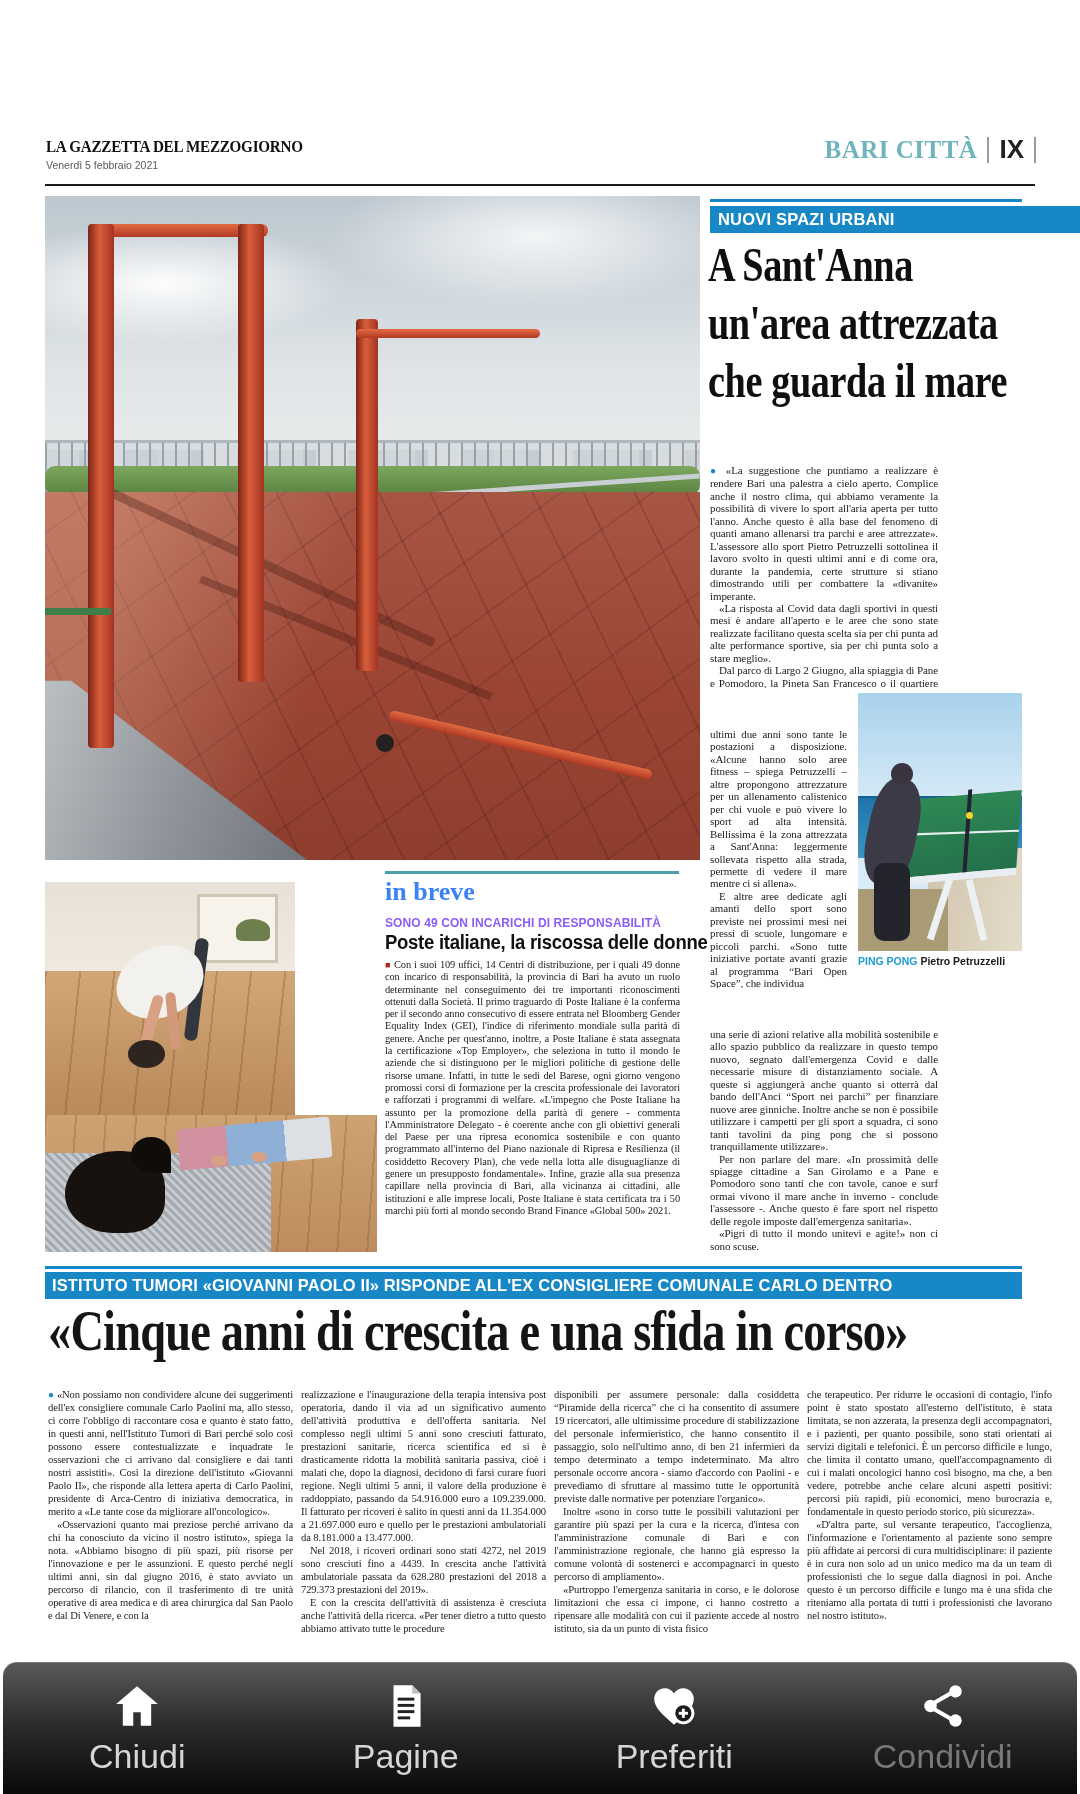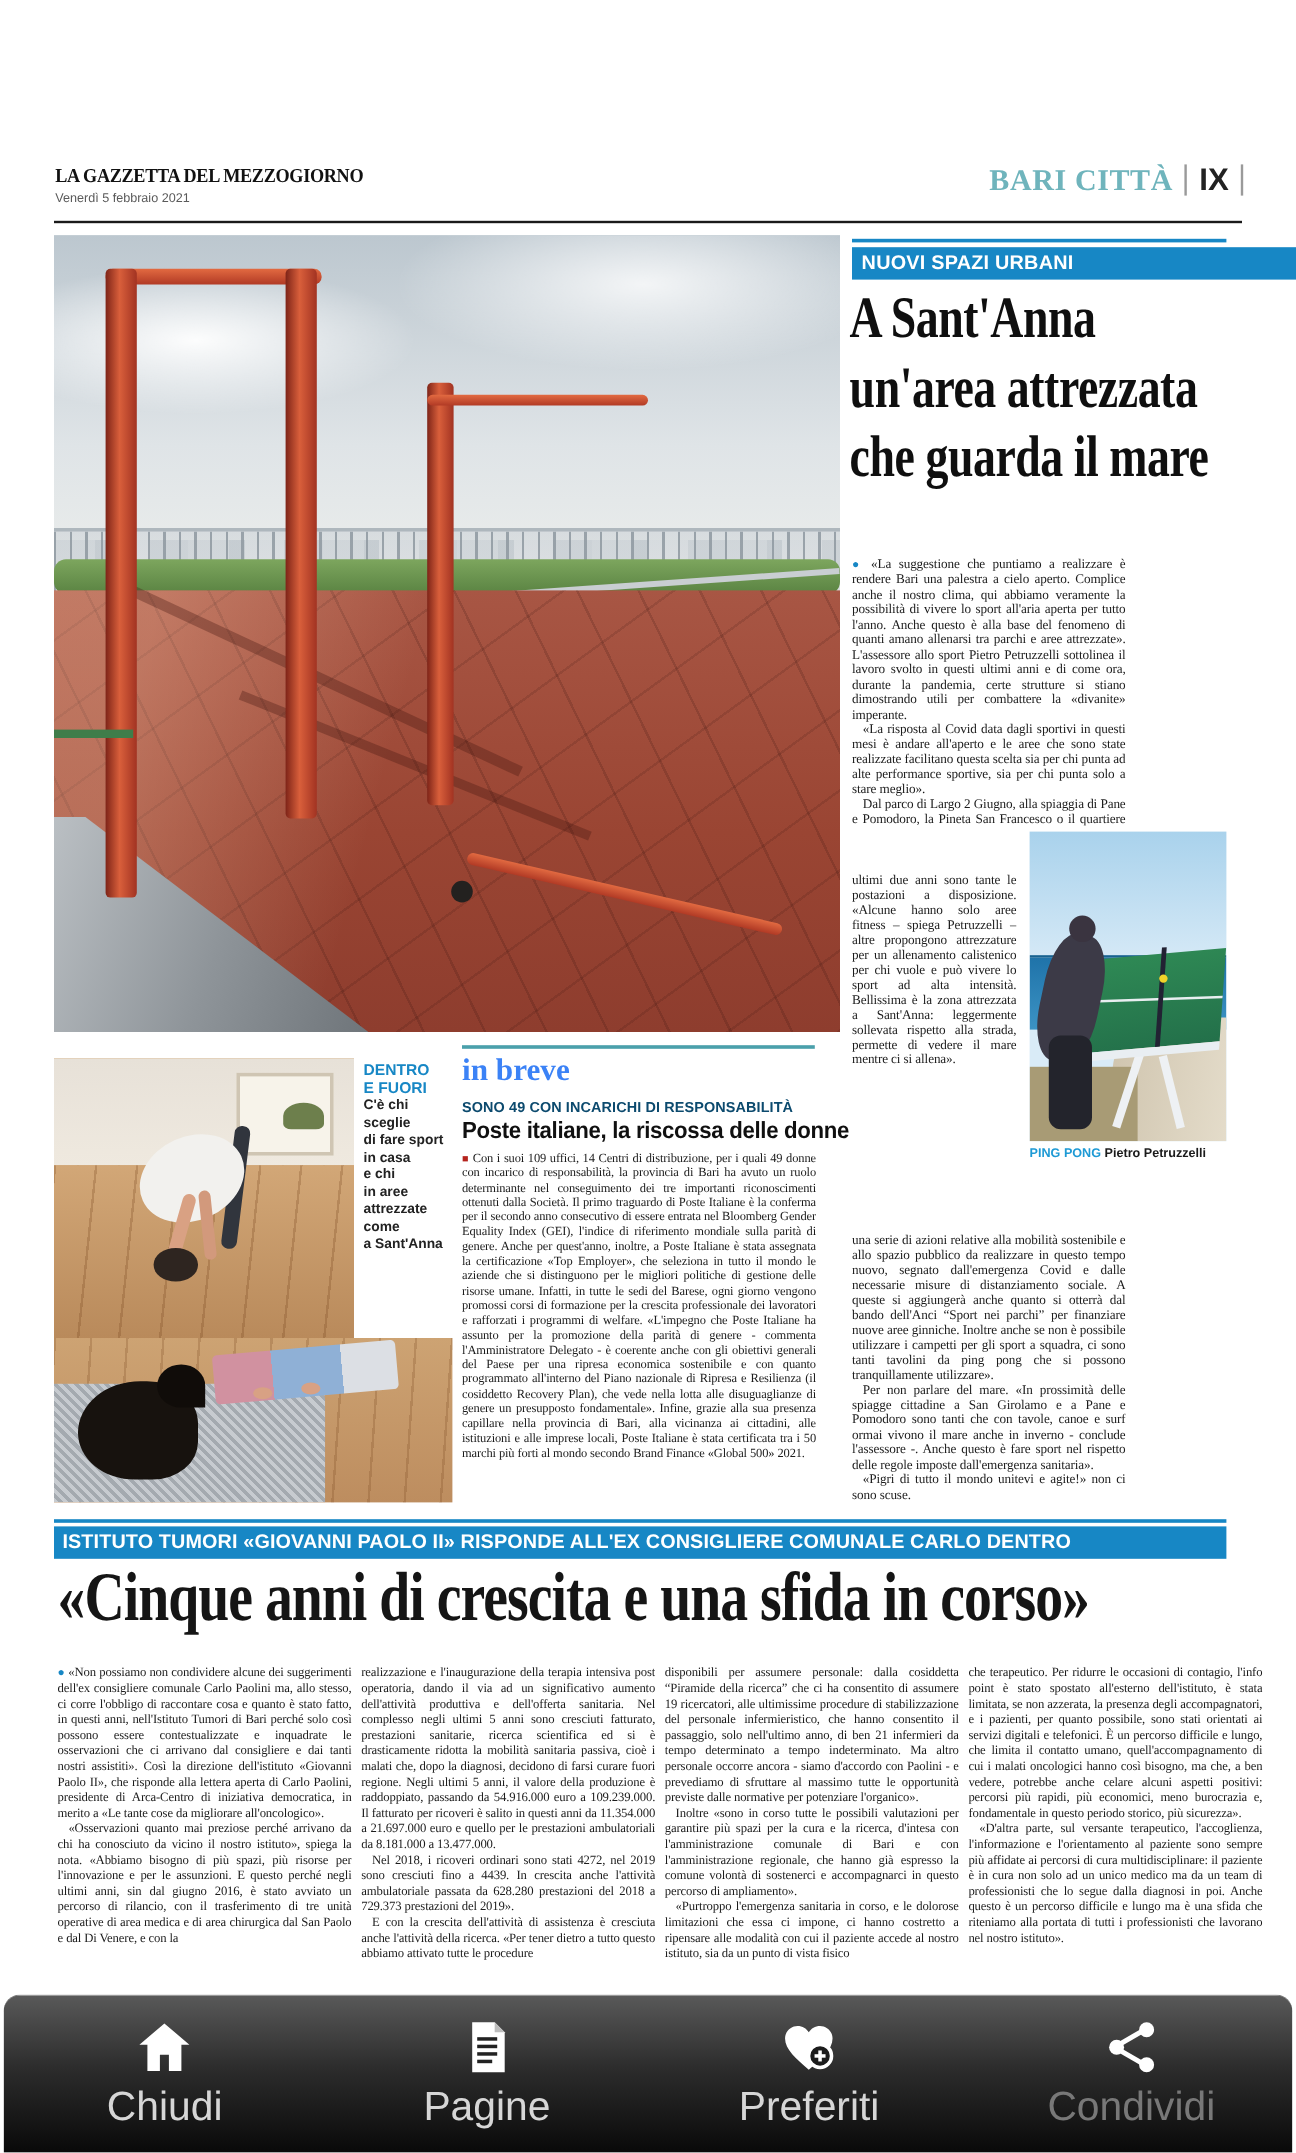--- a/index.html
+++ b/index.html
@@ -99,21 +99,21 @@
   .pp-caption{left:858px;top:955px;width:170px;font-size:10.5px;font-weight:700;
               font-family:"Liberation Sans",sans-serif;color:#1b1b1b;}
   .pp-caption .cap-label{color:#1e9ad5;}
   
   .df{left:303px;top:884px;width:78px;font-family:"Liberation Sans",sans-serif;}
   .df .df-title{color:#1787c5;font-weight:700;font-size:13px;line-height:15px;}
   .df .df-line{color:#222;font-weight:700;font-size:11.5px;line-height:14.5px;}
   
   .ib-rule{left:385px;top:871px;width:294px;height:3px;background:#4aa0ab;}
   .ib-title{left:385px;top:877px;font-size:26px;font-weight:700;color:#3b82f6;}
-  .ib-kicker{left:385px;top:916px;font-size:12px;font-weight:700;color:#0c4a6e;letter-spacing:.1px;}
+  .ib-kicker{left:385px;top:916px;font-size:12px;font-weight:700;color:#8b5cf6;letter-spacing:.1px;}
   .ib-head{left:385px;top:931px;font-size:19.5px;font-weight:700;color:#101010;letter-spacing:-.3px;
            transform:scaleX(.95);transform-origin:left;white-space:nowrap;}
   .ib-body{left:385px;top:959px;width:295px;height:299px;font-size:10.4px;line-height:12.3px;
            text-align:justify;letter-spacing:-.1px;overflow:hidden;}
   .ib-sq{color:#b5231d;font-size:9px;}
   
   .ba-rule{left:45px;top:1266px;width:977px;height:3px;background:#1787c5;}
   .ba-banner{left:45px;top:1272px;width:977px;height:27px;background:#1787c5;color:#fff;
              font-size:16.5px;font-weight:700;line-height:27px;padding-left:7px;box-sizing:border-box;letter-spacing:.1px;}
   .ba-headline{left:48px;top:1297px;font-size:58px;font-weight:700;color:#151515;letter-spacing:-1px;
@@ -176,20 +176,21 @@
     <div>che guarda il mare</div>
   </div>
 
   <div class="abs bodytext blockA">
     <p class="nofirst"><span class="bullet">●</span> <span>«La suggestione che puntiamo a realizzare è rendere Bari una palestra a cielo aperto. Complice anche il nostro clima, qui abbiamo veramente la possibilità di vivere lo sport all'aria aperta per tutto l'anno. Anche questo è alla base del fenomeno di quanti amano allenarsi tra parchi e aree attrezzate». L'assessore allo sport Pietro Petruzzelli sottolinea il lavoro svolto in questi ultimi anni e di come ora, durante la pandemia, certe strutture si stiano dimostrando utili per combattere la «divanite» imperante.</span></p>
     <p>«La risposta al Covid data dagli sportivi in questi mesi è andare all'aperto e le aree che sono state realizzate facilitano questa scelta sia per chi punta ad alte performance sportive, sia per chi punta solo a stare meglio».</p>
     <p>Dal parco di Largo 2 Giugno, alla spiaggia di Pane e Pomodoro, la Pineta San Francesco o il quartiere Sant'Anna in questi</p>
   </div>
   <div class="abs bodytext blockB">
     <p class="nofirst">ultimi due anni sono tante le postazioni a disposizione. «Alcune hanno solo aree fitness – spiega Petruzzelli – altre propongono attrezzature per un allenamento calistenico per chi vuole e può vivere lo sport ad alta intensità. Bellissima è la zona attrezzata a Sant'Anna: leggermente sollevata rispetto alla strada, permette di vedere il mare mentre ci si allena».</p>
+    <p>E altre aree dedicate agli amanti dello sport sono previste nei prossimi mesi nei pressi di scuole, lungomare e piccoli parchi. «Sono tutte iniziative portate avanti grazie al programma “Bari Open Space”, che individua</p>
   </div>
   <div class="abs bodytext blockC">
     <p class="nofirst">una serie di azioni relative alla mobilità sostenibile e allo spazio pubblico da realizzare in questo tempo nuovo, segnato dall'emergenza Covid e dalle necessarie misure di distanziamento sociale. A queste si aggiungerà anche quanto si otterrà dal bando dell'Anci “Sport nei parchi” per finanziare nuove aree ginniche. Inoltre anche se non è possibile utilizzare i campetti per gli sport a squadra, ci sono tanti tavolini da ping pong che si possono tranquillamente utilizzare».</p>
     <p>Per non parlare del mare. «In prossimità delle spiagge cittadine a San Girolamo e a Pane e Pomodoro sono tanti che con tavole, canoe e surf ormai vivono il mare anche in inverno - conclude l'assessore -. Anche questo è fare sport nel rispetto delle regole imposte dall'emergenza sanitaria».</p>
     <p>«Pigri di tutto il mondo unitevi e agite!» non ci sono scuse.</p>
     <p class="byline nofirst">[R. Sche.]</p>
   </div>
 
   <div class="abs photo pp">
     <div class="pp-sea"></div>
@@ -224,33 +225,20 @@
   </div>
   <div class="abs photo dogp">
     <div class="d-rug"></div>
     <div class="d-dog"></div>
     <div class="d-ear"></div>
     <div class="d-mat"></div>
     <div class="d-hand" style="left:50%;top:30%;"></div>
     <div class="d-hand" style="left:62%;top:27%;"></div>
   </div>
 
-  <div class="abs df">
-    <div class="df-title">DENTRO</div>
-    <div class="df-title">E FUORI</div>
-    <div class="df-line">C'è chi</div>
-    <div class="df-line">sceglie</div>
-    <div class="df-line">di fare sport</div>
-    <div class="df-line">in casa</div>
-    <div class="df-line">e chi</div>
-    <div class="df-line">in aree</div>
-    <div class="df-line">attrezzate</div>
-    <div class="df-line">come</div>
-    <div class="df-line">a Sant'Anna</div>
-  </div>
 
   <div class="abs ib-rule"></div>
   <div class="abs ib-title">in breve</div>
   <div class="abs ib-kicker sans">SONO 49 CON INCARICHI DI RESPONSABILITÀ</div>
   <div class="abs ib-head sans">Poste italiane, la riscossa delle donne</div>
   <div class="abs ib-body">
     <p style="margin:0;"><span class="ib-sq">■</span> <span>Con i suoi 109 uffici, 14 Centri di distribuzione, per i quali 49 donne con incarico di responsabilità, la provincia di Bari ha avuto un ruolo determinante nel conseguimento dei tre importanti riconoscimenti ottenuti dalla Società. Il primo traguardo di Poste Italiane è la conferma per il secondo anno consecutivo di essere entrata nel Bloomberg Gender Equality Index (GEI), l'indice di riferimento mondiale sulla parità di genere. Anche per quest'anno, inoltre, a Poste Italiane è stata assegnata la certificazione «Top Employer», che seleziona in tutto il mondo le aziende che si distinguono per le migliori politiche di gestione delle risorse umane. Infatti, in tutte le sedi del Barese, ogni giorno vengono promossi corsi di formazione per la crescita professionale dei lavoratori e rafforzati i programmi di welfare. «L'impegno che Poste Italiane ha assunto per la promozione della parità di genere - commenta l'Amministratore Delegato - è coerente anche con gli obiettivi generali del Paese per una ripresa economica sostenibile e con quanto programmato all'interno del Piano nazionale di Ripresa e Resilienza (il cosiddetto Recovery Plan), che vede nella lotta alle disuguaglianze di genere un presupposto fondamentale». Infine, grazie alla sua presenza capillare nella provincia di Bari, alla vicinanza ai cittadini, alle istituzioni e alle imprese locali, Poste Italiane è stata certificata tra i 50 marchi più forti al mondo secondo Brand Finance «Global 500» 2021.</span></p>
   </div>
 
   <div class="abs ba-rule"></div>

